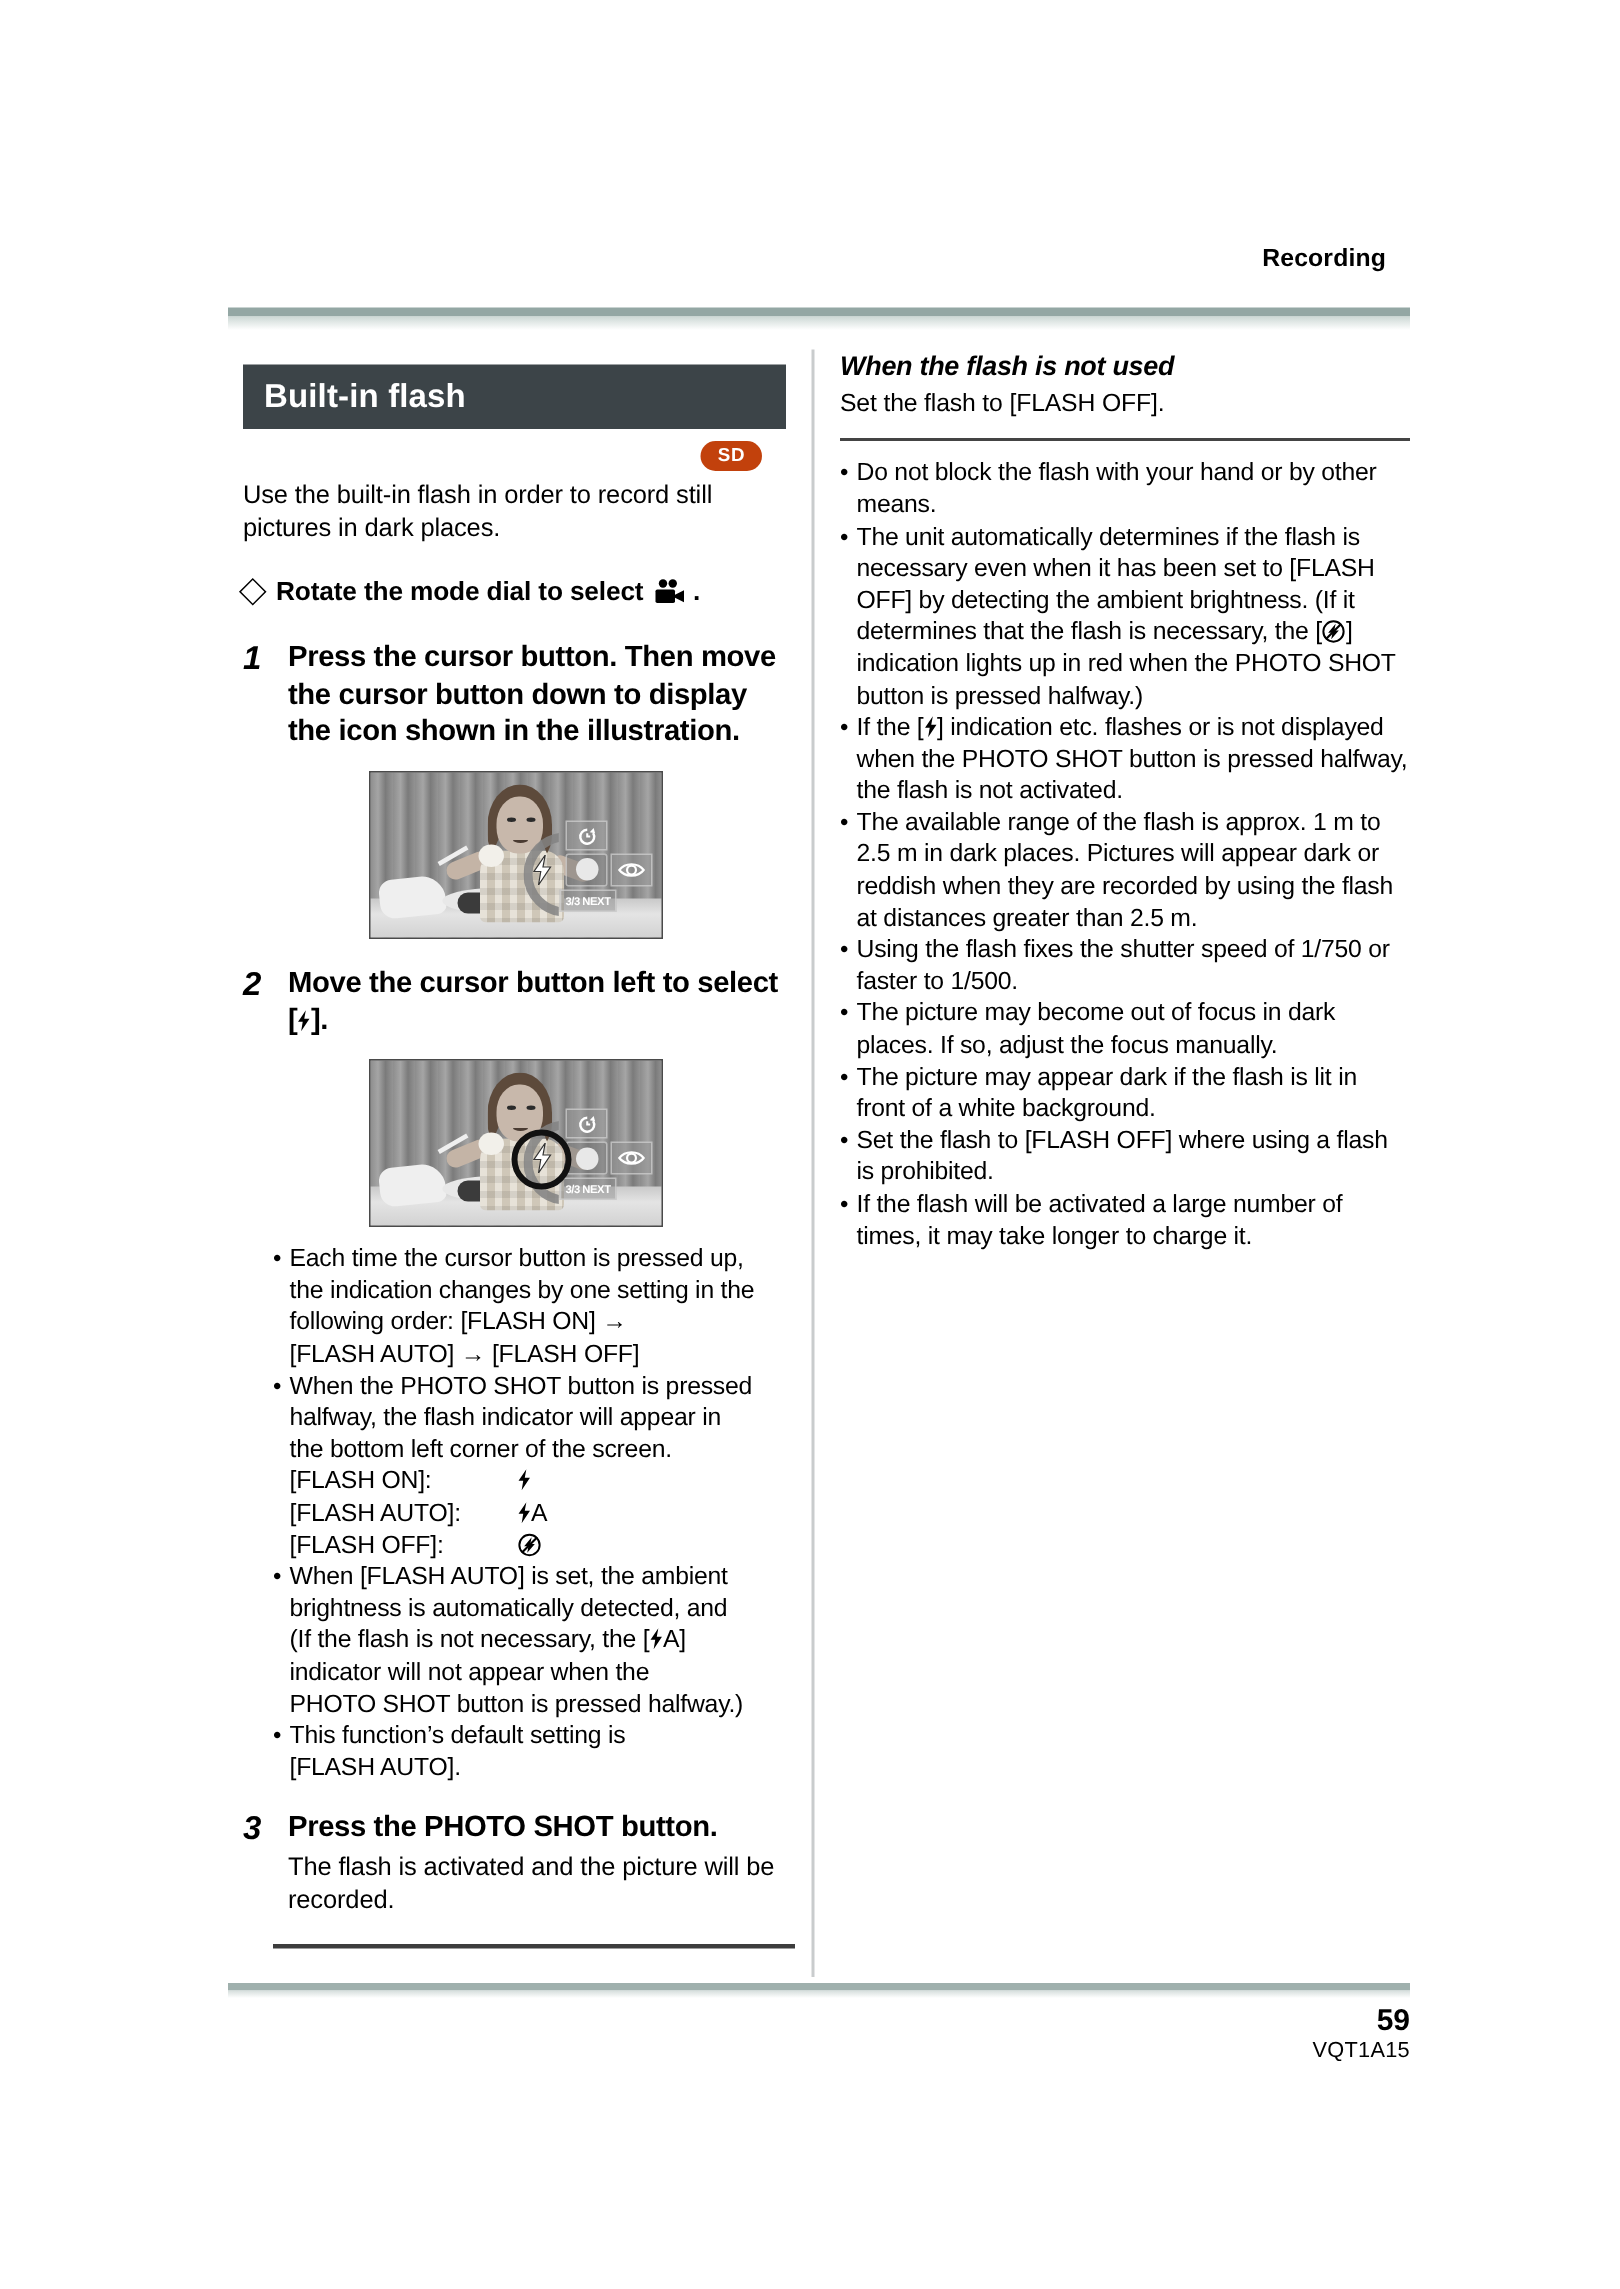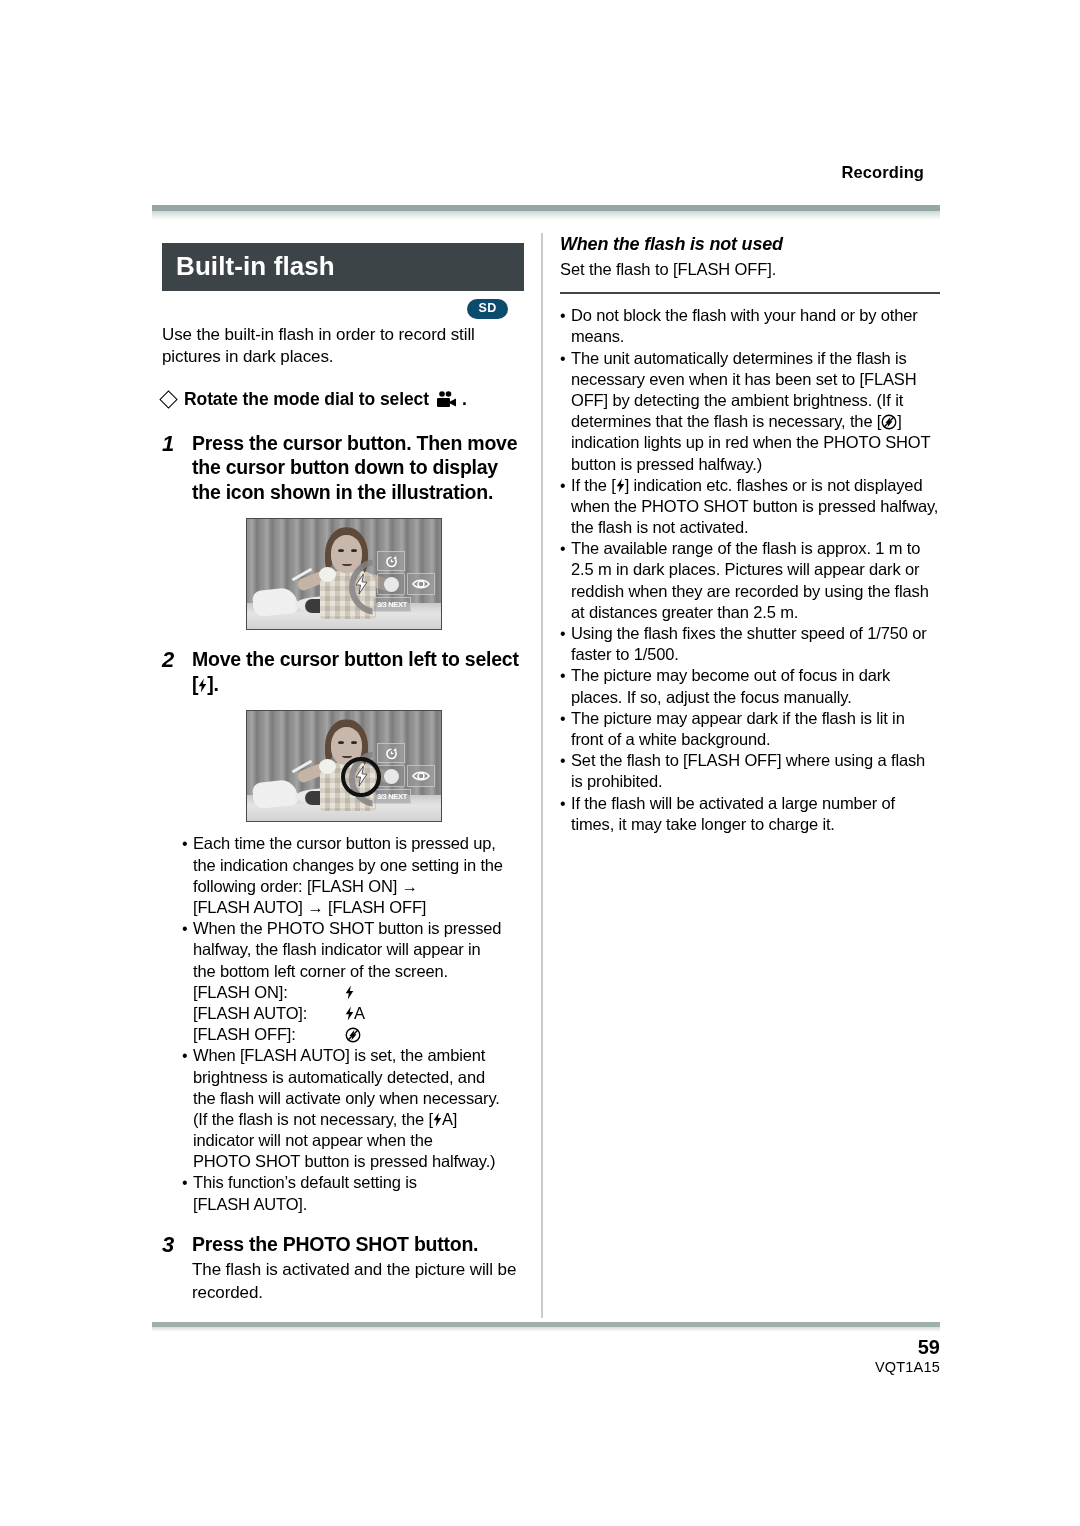--- a/index.html
+++ b/index.html
@@ -76,36 +76,36 @@
   
   .col-left {
     position: absolute;
     left: 162px; top: 243px;
     width: 366px;
   }
 
   .section-bar {
     background: #3c4448;
     color: #ffffff;
-    font-size: 26px;
+    font-size: 22px;
     font-weight: bold;
     padding: 9px 0 10px 14px;
     letter-spacing: 0.1px;
     line-height: 1.1;
     width: 362px;
   }
 
   .sd-badge-row {
     height: 31px;
     position: relative;
   }
   .sd-badge {
     position: absolute;
     right: 20px; top: 8px;
-    background: #0c4a6e;
+    background: #c2410c;
     color: #ffffff;
     font-size: 12.5px;
     font-weight: bold;
     letter-spacing: 0.6px;
     border-radius: 11px;
     padding: 2px 11px 3px 11px;
     line-height: 1.2;
   }
 
   .intro {
@@ -580,21 +580,20 @@
             </span>
           </span>
         </span>
       </div>
 
       <div class="bullet">
         <span class="bullet-dot">•</span>
         <span class="bullet-text">
           <span class="sub-line">When [FLASH AUTO] is set, the ambient</span>
           <span class="sub-line">brightness is automatically detected, and</span>
-          <span class="sub-line">the flash will activate only when necessary.</span>
           <span class="sub-line"><span>(If the flash is not necessary, the [</span><svg class="ico bolt-ico" viewBox="0 0 13 20" aria-hidden="true">
                  <path d="M8.5 0 L1 11 H5.5 L4 20 L12 8 H7 Z" fill="#000"></path>
                </svg><span>A]</span>
           </span>
           <span class="sub-line">indicator will not appear when the</span>
           <span class="sub-line">PHOTO SHOT button is pressed halfway.)</span>
         </span>
       </div>
 
       <div class="bullet">

